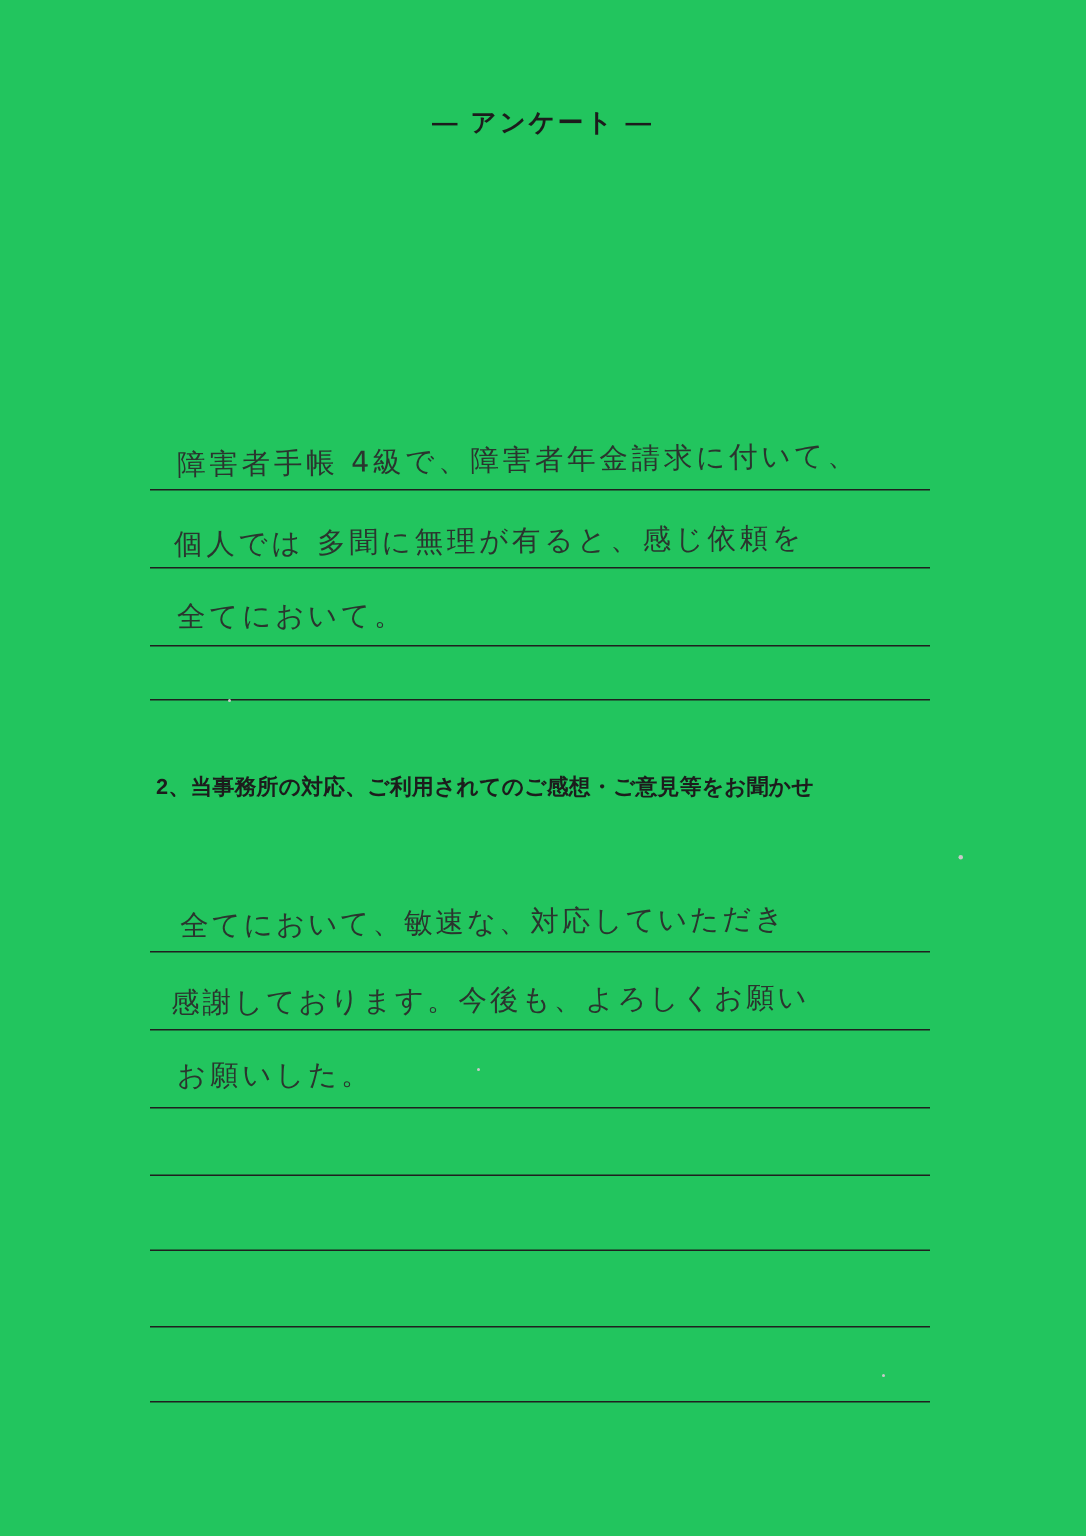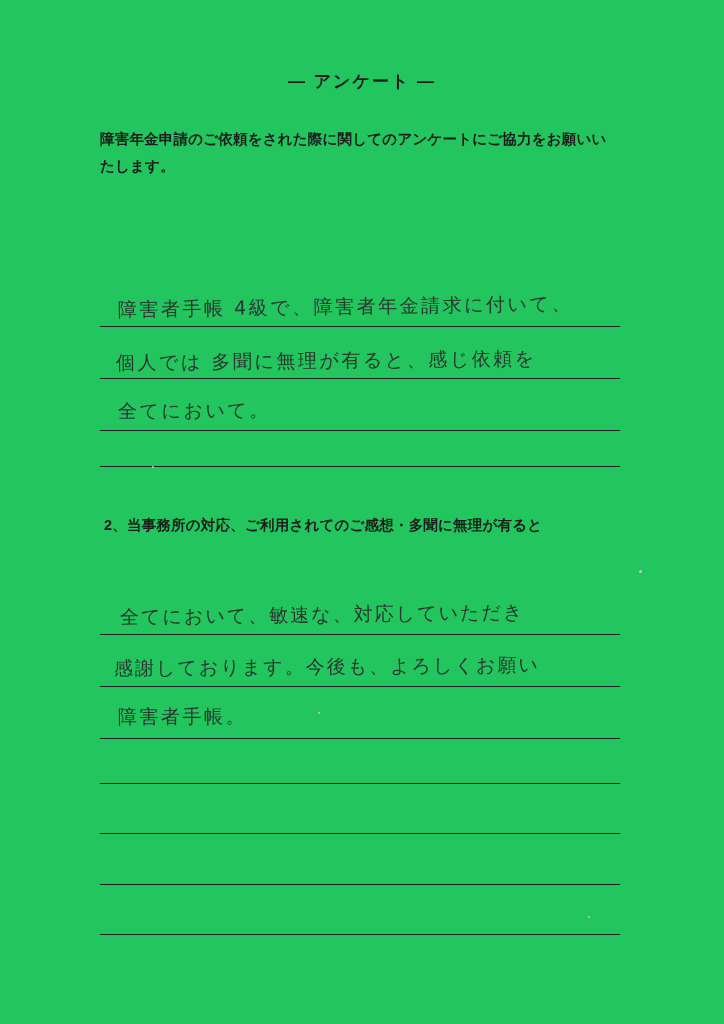--- a/index.html
+++ b/index.html
@@ -98,46 +98,45 @@
     border-radius: 50%;
   }
 </style>
 </head>
 <body>
 
 <div class="page">
 
   <div class="doc-title">— アンケート —</div>
 
-  <div class="intro">障害年金申請のご依頼をされた際に関してのアンケートにご協力をお願いいたします。</div>
 
 
   <div class="rule" style="top:326px"></div>
   <div class="rule" style="top:378px"></div>
   <div class="rule" style="top:430px"></div>
   <div class="rule" style="top:466px"></div>
 
   <div class="hand a1l1">障害者手帳 4級で、障害者年金請求に付いて、</div>
   <div class="hand a1l2">個人では 多聞に無理が有ると、感じ依頼を</div>
   <div class="hand a1l3">全てにおいて。</div>
 
   <div class="question q2">
-    <span>2、</span><span>当事務所の対応、ご利用されてのご感想・多聞に無理が有ると</span>
+    <span>2、</span><span>当事務所の対応、ご利用されてのご感想・ご意見等をお聞かせ</span>
   </div>
 
   <div class="rule" style="top:634px"></div>
   <div class="rule" style="top:686px"></div>
   <div class="rule" style="top:738px"></div>
   <div class="rule" style="top:783px"></div>
   <div class="rule" style="top:833px"></div>
   <div class="rule" style="top:884px"></div>
   <div class="rule" style="top:934px"></div>
 
   <div class="hand a2l1">全てにおいて、敏速な、対応していただき</div>
   <div class="hand a2l2">感謝しております。今後も、よろしくお願い</div>
-  <div class="hand a2l3">障害者手帳。</div>
+  <div class="hand a2l3">お願いした。</div>
 
   <div class="speck" style="left:639px; top:570px; width:3px; height:3px;"></div>
   <div class="speck" style="left:318px; top:712px; width:2px; height:2px;"></div>
   <div class="speck" style="left:588px; top:916px; width:2px; height:2px;"></div>
   <div class="speck" style="left:152px; top:466px; width:2px; height:2px;"></div>
 
 </div>
 
 </body></html>

